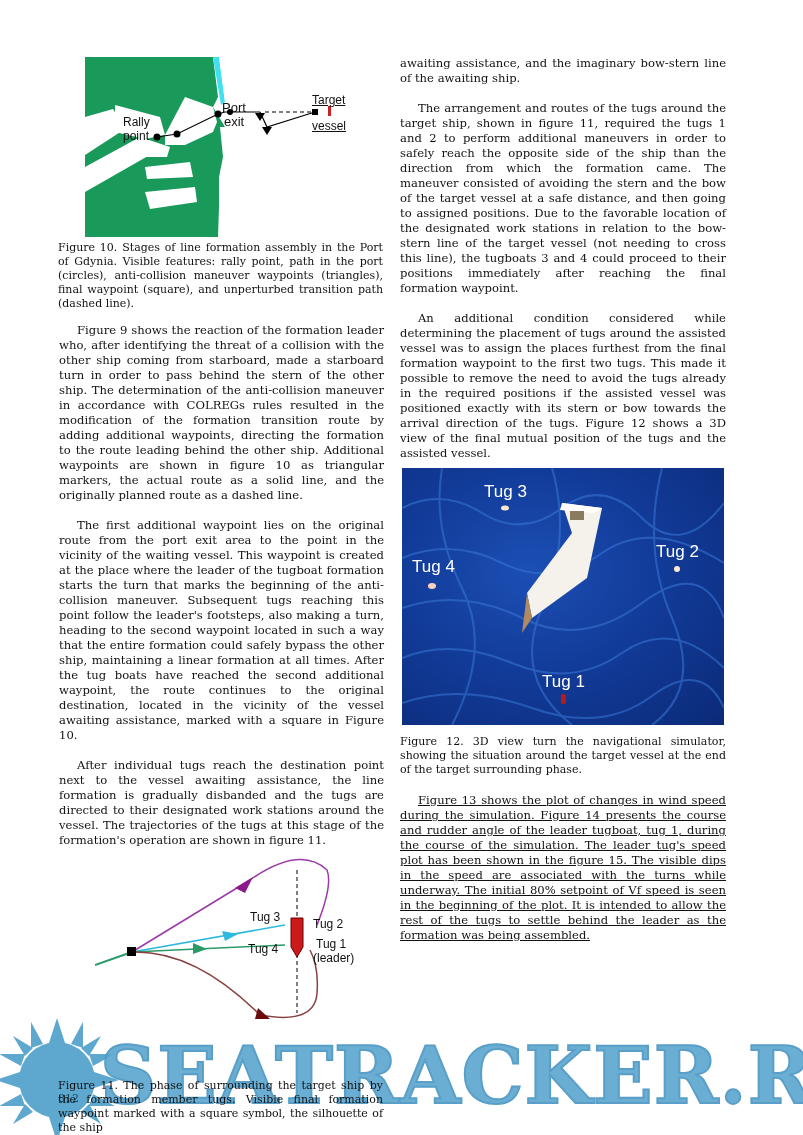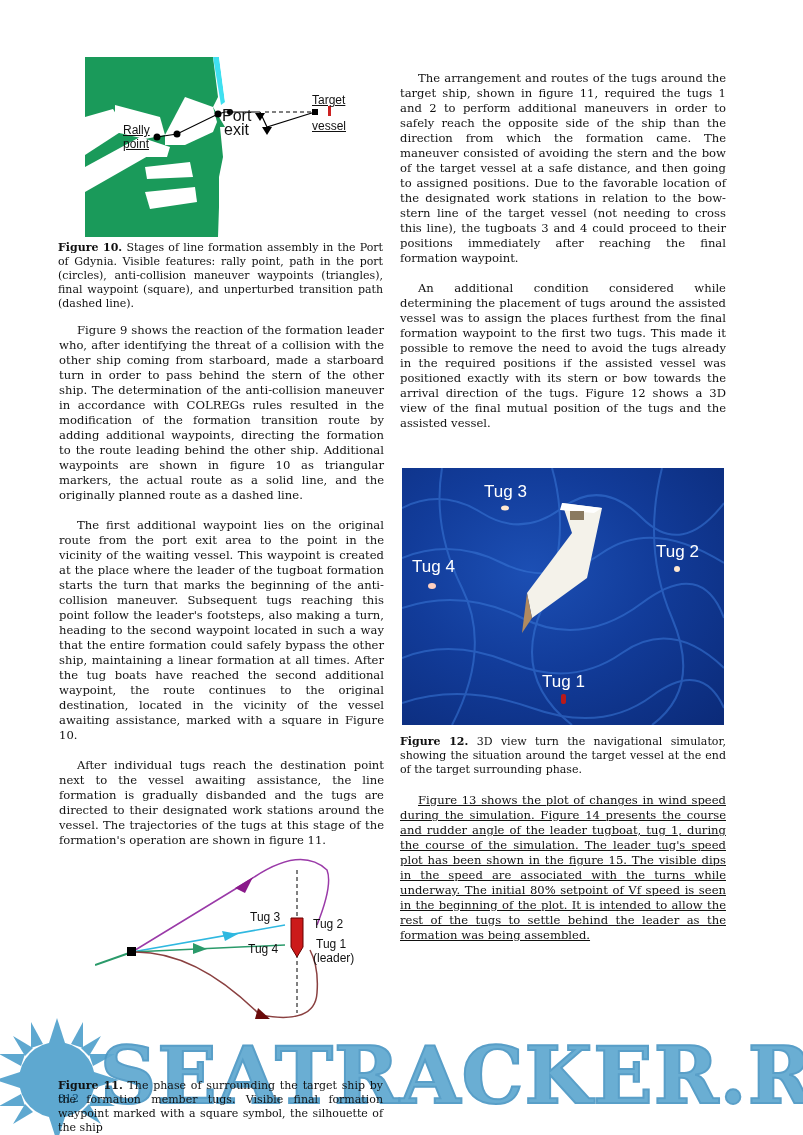--- a/index.html
+++ b/index.html
@@ -2,21 +2,21 @@
 <html><head>
 <meta charset="utf-8">
 <style>
   html, body { margin:0; padding:0; }
   body { width:803px; height:1135px; background:#ffffff; position:relative; overflow:hidden;
          font-family:"DejaVu Serif","Liberation Serif",serif; color:#111; }
   .col { position:absolute; font-size:11.6px; line-height:15px; text-align:justify; }
   .col p { margin:0; }
   .p-indent { text-indent:18px; }
   .caption { font-size:11px; line-height:14px; text-align:justify; }
-  .caption b { font-weight:bold; }
+  .caption b { font-weight:normal; }
   .gap { height:15px; }
   .lbl { font-family:"Liberation Sans","DejaVu Sans",sans-serif; position:absolute; }
   #fig10 { position:absolute; left:85px; top:57px; width:300px; height:180px; }
   #fig11 { position:absolute; left:95px; top:855px; width:275px; height:170px; }
   #fig12 { position:absolute; left:402px; top:468px; width:322px; height:257px;
            background: radial-gradient(ellipse at 40% 40%, #1c4fb4 0%, #123c9a 45%, #0b2a78 100%); overflow:hidden; }
   .wm { position:absolute; left:100px; top:1036px; font-family:"DejaVu Serif","Liberation Serif",serif;
         font-weight:bold; font-size:78px; letter-spacing:1px; color:#5ea8d0; opacity:0.92;
         -webkit-text-stroke:2px #4b97c4; white-space:nowrap; line-height:80px; }
   .page-num { position:absolute; left:58px; top:1092px; font-size:11px; color:#0c4a6e; }
@@ -52,25 +52,25 @@
     <circle cx="133" cy="57" r="3.5" fill="#000"></circle>
     <circle cx="145" cy="55" r="3" fill="#000"></circle>
 
     <polygon points="170,56 180,56 175,64" fill="#000"></polygon>
     <polygon points="177,70 187,70 182,78" fill="#000"></polygon>
 
     <rect x="227" y="52" width="6" height="6" fill="#000"></rect>
 
     <rect x="243" y="49" width="3" height="10" fill="#cc2222"></rect>
   </svg>
-  <div class="lbl" style="left:38px;top:66px;font-size:12px;line-height:14px;text-decoration:underline;">
+  <div class="lbl" style="left:38px;top:58px;font-size:12px;line-height:14px;">
     <div>Rally</div>
     <div>point</div>
   </div>
-  <div class="lbl" style="left:137px;top:52px;font-size:16px;line-height:14px;">
+  <div class="lbl" style="left:137px;top:44px;font-size:13px;line-height:14px;">
     <div>Port</div>
     <div style="padding-left:2px">exit</div>
   </div>
   <div class="lbl" style="left:227px;top:36px;font-size:12px;line-height:30px;text-decoration:underline;">
     <div style="line-height:14px">Target</div>
     <div style="line-height:14px;margin-top:12px">vessel</div>
   </div>
 </div>
 
 <div class="col caption" style="left:58px;top:241px;width:325px;">
@@ -115,20 +115,21 @@
     <div style="padding-left:3px">Tug 1</div>
     <div>(leader)</div>
   </div>
 </div>
 
 <div class="col caption" style="left:58px;top:1031px;width:325px;z-index:2;margin-top:48px;">
   <b>Figure 11.</b><span> The phase of surrounding the target ship by the formation member tugs. Visible final formation waypoint marked with a square symbol, the silhouette of the ship</span>
 </div>
 
 <div class="col" style="left:400px;top:56px;width:326px;">
+  <p>awaiting assistance, and the imaginary bow-stern line of the awaiting ship.</p>
   <div class="gap"></div>
   <p class="p-indent">The arrangement and routes of the tugs around the target ship, shown in figure 11, required the tugs 1 and 2 to perform additional maneuvers in order to safely reach the opposite side of the ship than the direction from which the formation came. The maneuver consisted of avoiding the stern and the bow of the target vessel at a safe distance, and then going to assigned positions. Due to the favorable location of the designated work stations in relation to the bow-stern line of the target vessel (not needing to cross this line), the tugboats 3 and 4 could proceed to their positions immediately after reaching the final formation waypoint.</p>
   <div class="gap"></div>
   <p class="p-indent">An additional condition considered while determining the placement of tugs around the assisted vessel was to assign the places furthest from the final formation waypoint to the first two tugs. This made it possible to remove the need to avoid the tugs already in the required positions if the assisted vessel was positioned exactly with its stern or bow towards the arrival direction of the tugs. Figure 12 shows a 3D view of the final mutual position of the tugs and the assisted vessel.</p>
 </div>
 
 <div id="fig12">
   <svg width="322" height="257" viewBox="0 0 322 257" style="position:absolute;left:0;top:0">
     <g stroke="#3a78d8" stroke-width="2" fill="none" opacity="0.55">
       <path d="M0,40 Q40,20 80,45 T160,40 T240,50 T322,35"></path>

